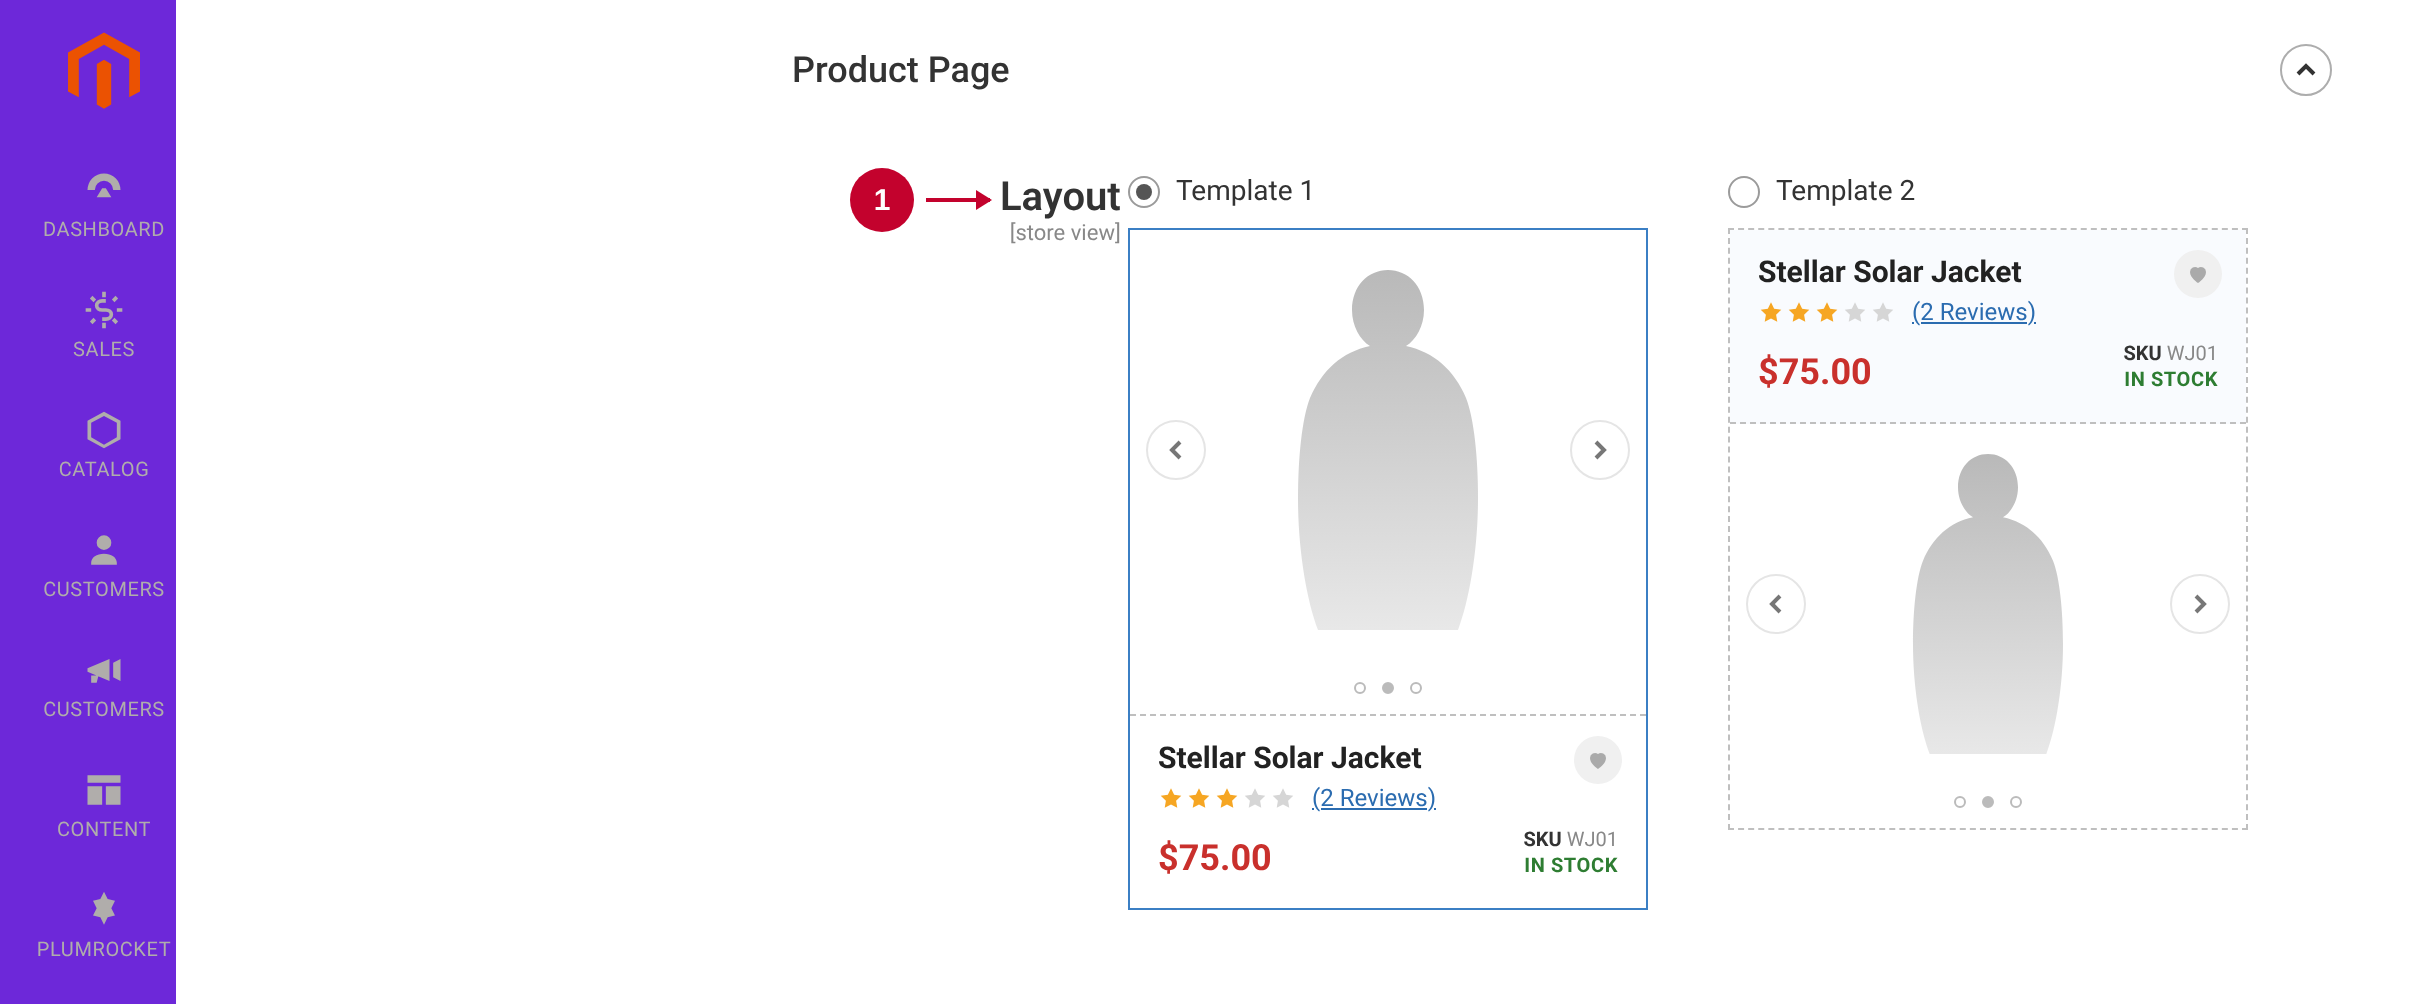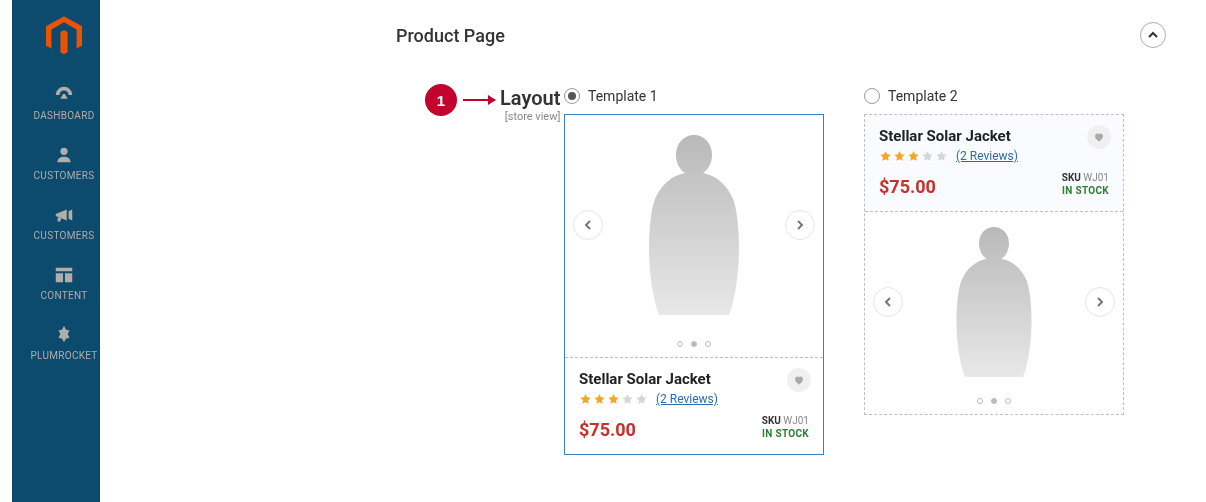--- a/index.html
+++ b/index.html
@@ -1,17 +1,17 @@
 <!DOCTYPE html>
 <html><head>
 <meta charset="utf-8">
 <style>
   * { box-sizing: border-box; margin: 0; padding: 0; }
   body { font-family: -apple-system, BlinkMacSystemFont, "Segoe UI", Roboto, Helvetica, Arial, sans-serif; background: #fff; color: #333; width: 1206px; height: 502px; overflow: hidden; position: relative; }
-  .sidebar { position: absolute; left:12px; top:0; width:88px; height:502px; background:#0c4a6e; display:flex; flex-direction:column; align-items:center;padding-left:16px; }
+  .sidebar { position: absolute; left:0; top:0; width:88px; height:502px; background:#6d28d9; display:flex; flex-direction:column; align-items:center;padding-left:16px; }
   .sidebar .logo-wrap { width:88px; height:72px; display:flex; align-items:center; justify-content:center; }
   .sidebar .menu { display:flex; flex-direction:column; width:100%;}
   .sidebar .menu-item { display:flex; flex-direction:column; align-items:center; justify-content:center; height:60px; color:#b0adab; font-size:10px; letter-spacing:0.3px; cursor:pointer; gap:4px;}
   .sidebar .menu-item svg { width:22px; height:22px; fill:#b0adab; }
   .sidebar .menu-item.plumrocket svg { fill:#b0adab; }
   .sidebar .menu-item span { text-align:center; }
 
   .main { position:absolute; left:88px; top:0; right:0; bottom:0; padding:0; }
   .section-header { display:flex; align-items:center; justify-content:space-between; padding:22px 40px 0 308px; }
   .section-header .title { font-size:18px; font-weight:500; color:#333; }
@@ -78,20 +78,32 @@
   </div>
   <div class="menu">
     <div class="menu-item">
       <svg viewBox="0 0 24 24">
           <path d="M12 3a9 9 0 0 0-9 9h4a5 5 0 1 1 10 0h4a9 9 0 0 0-9-9zm-1 8h2l3 5h-8z"></path>
         </svg>
       <span>DASHBOARD</span>
     </div>
     <div class="menu-item">
       <svg viewBox="0 0 24 24">
+          <path d="M12 2v3M12 19v3M5 5l2 2M17 17l2 2M2 12h3M19 12h3M5 19l2-2M17 7l2-2M13 7h-2c-1.7 0-3 1-3 2.5S9.3 12 11 12h2c1.7 0 3 1 3 2.5S14.7 17 13 17h-2" fill="none" stroke="#b0adab" stroke-width="2"></path>
+        </svg>
+      <span>SALES</span>
+    </div>
+    <div class="menu-item">
+      <svg viewBox="0 0 24 24">
+          <path d="M12 2l9 5v10l-9 5-9-5V7l9-5zm0 2.3L5 8v8l7 4 7-4V8l-7-3.7z"></path>
+        </svg>
+      <span>CATALOG</span>
+    </div>
+    <div class="menu-item">
+      <svg viewBox="0 0 24 24">
           <path d="M12 12a4 4 0 1 0-4-4 4 4 0 0 0 4 4zm0 2c-4 0-7 2-7 5v1h14v-1c0-3-3-5-7-5z"></path>
         </svg>
       <span>CUSTOMERS</span>
     </div>
     <div class="menu-item">
       <svg viewBox="0 0 24 24">
           <path d="M3 11v2l12 5V6L3 11zm14-3v8l4 2V6l-4 2zM5 15v4h3l1-4H5z"></path>
         </svg>
       <span>CUSTOMERS</span>
     </div>

